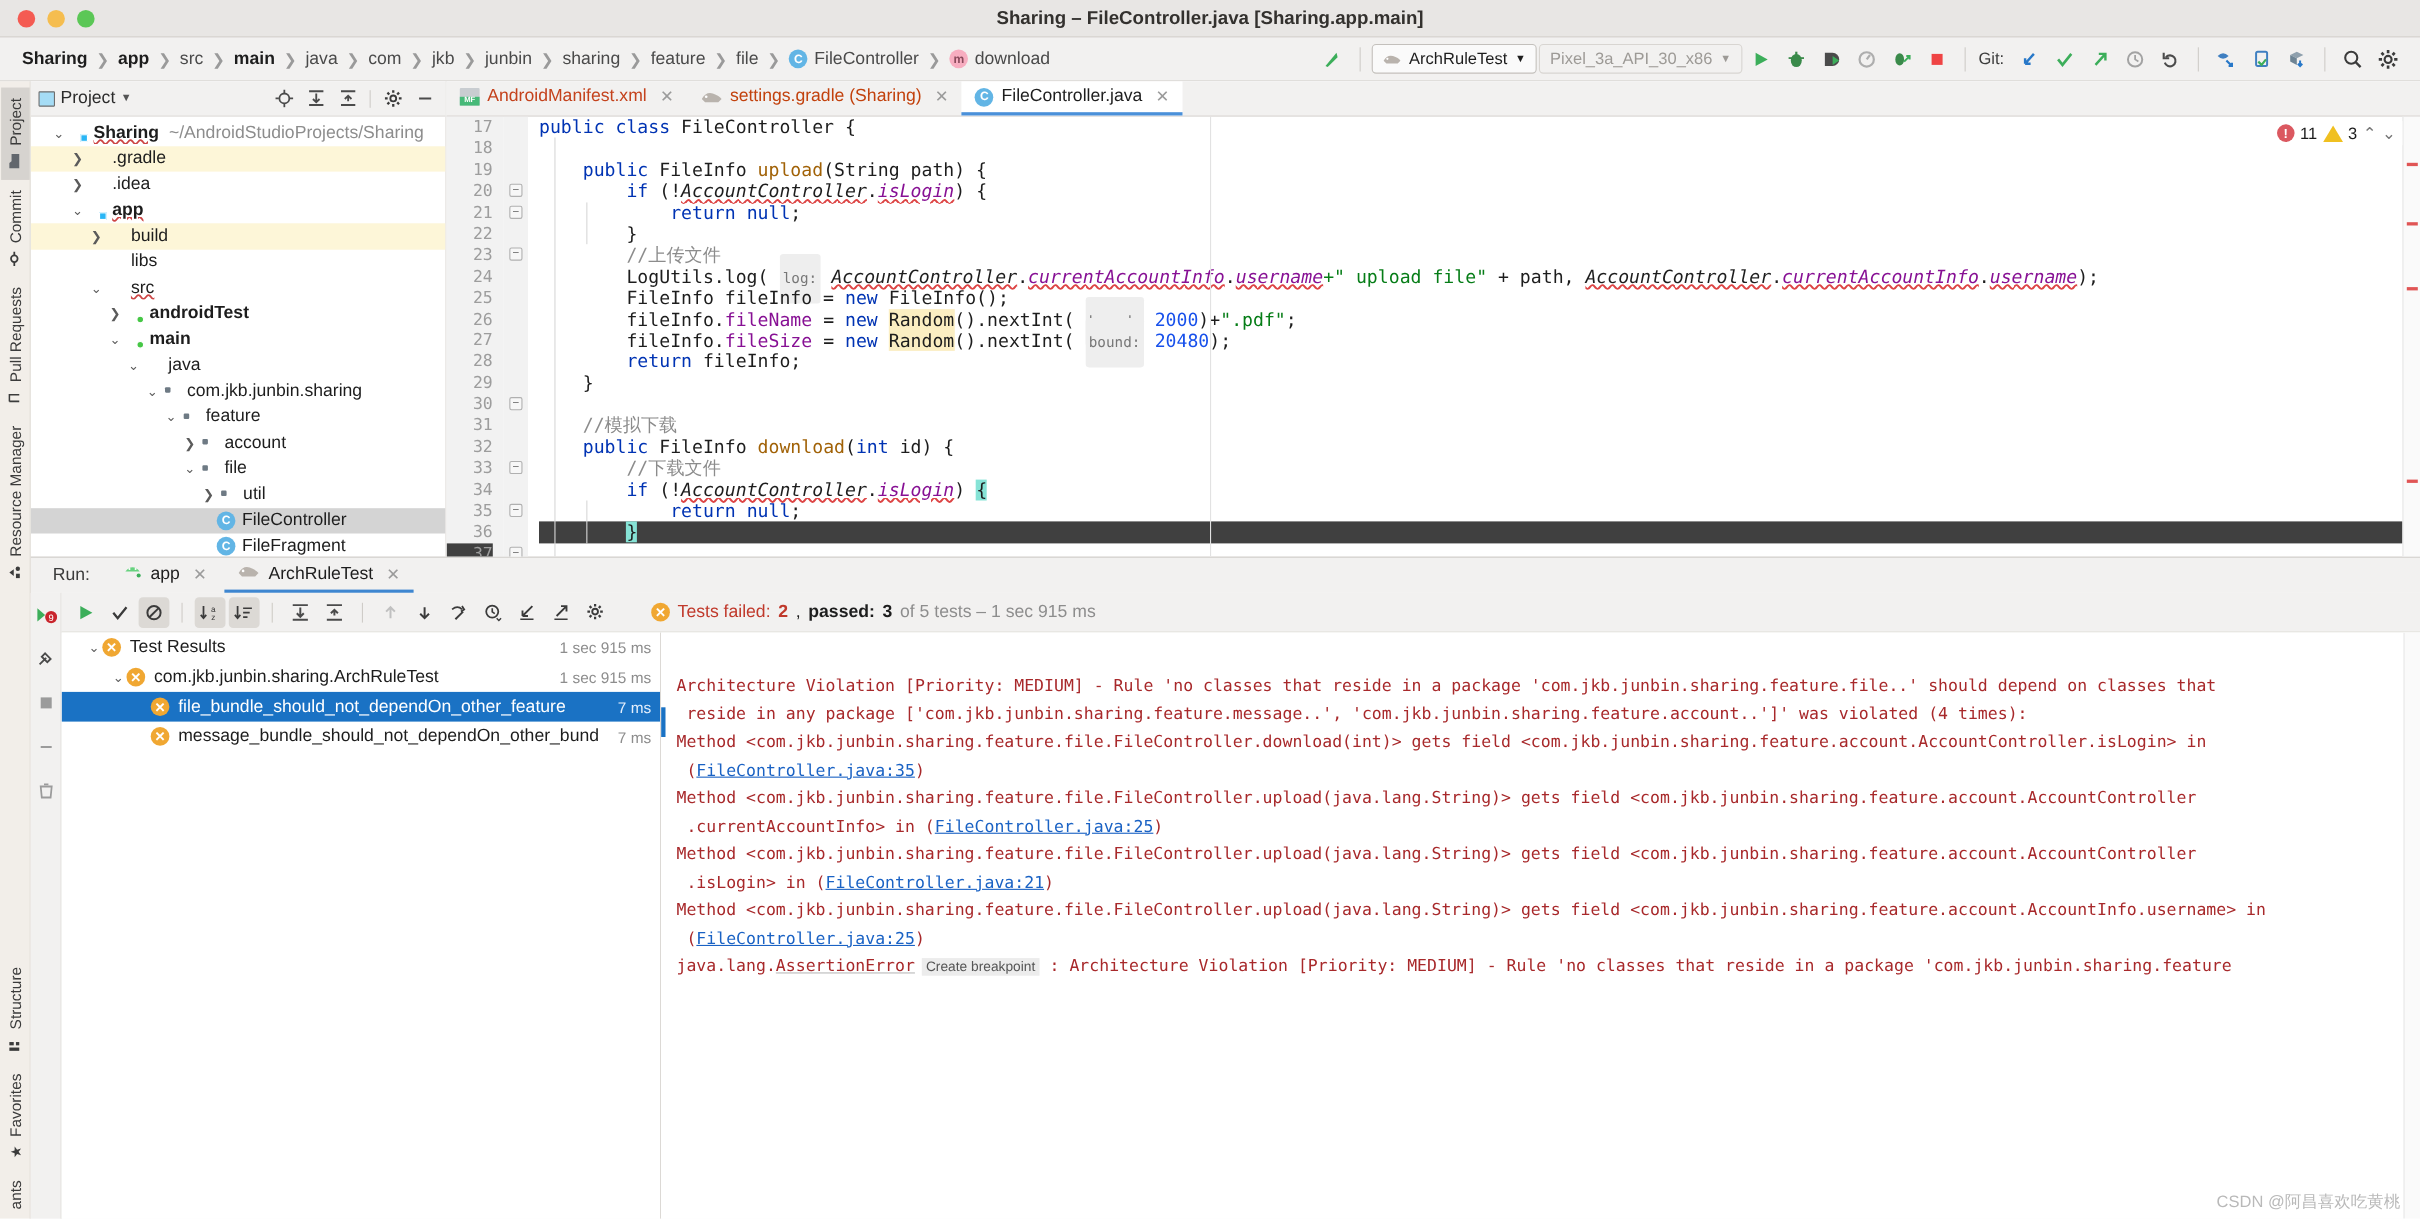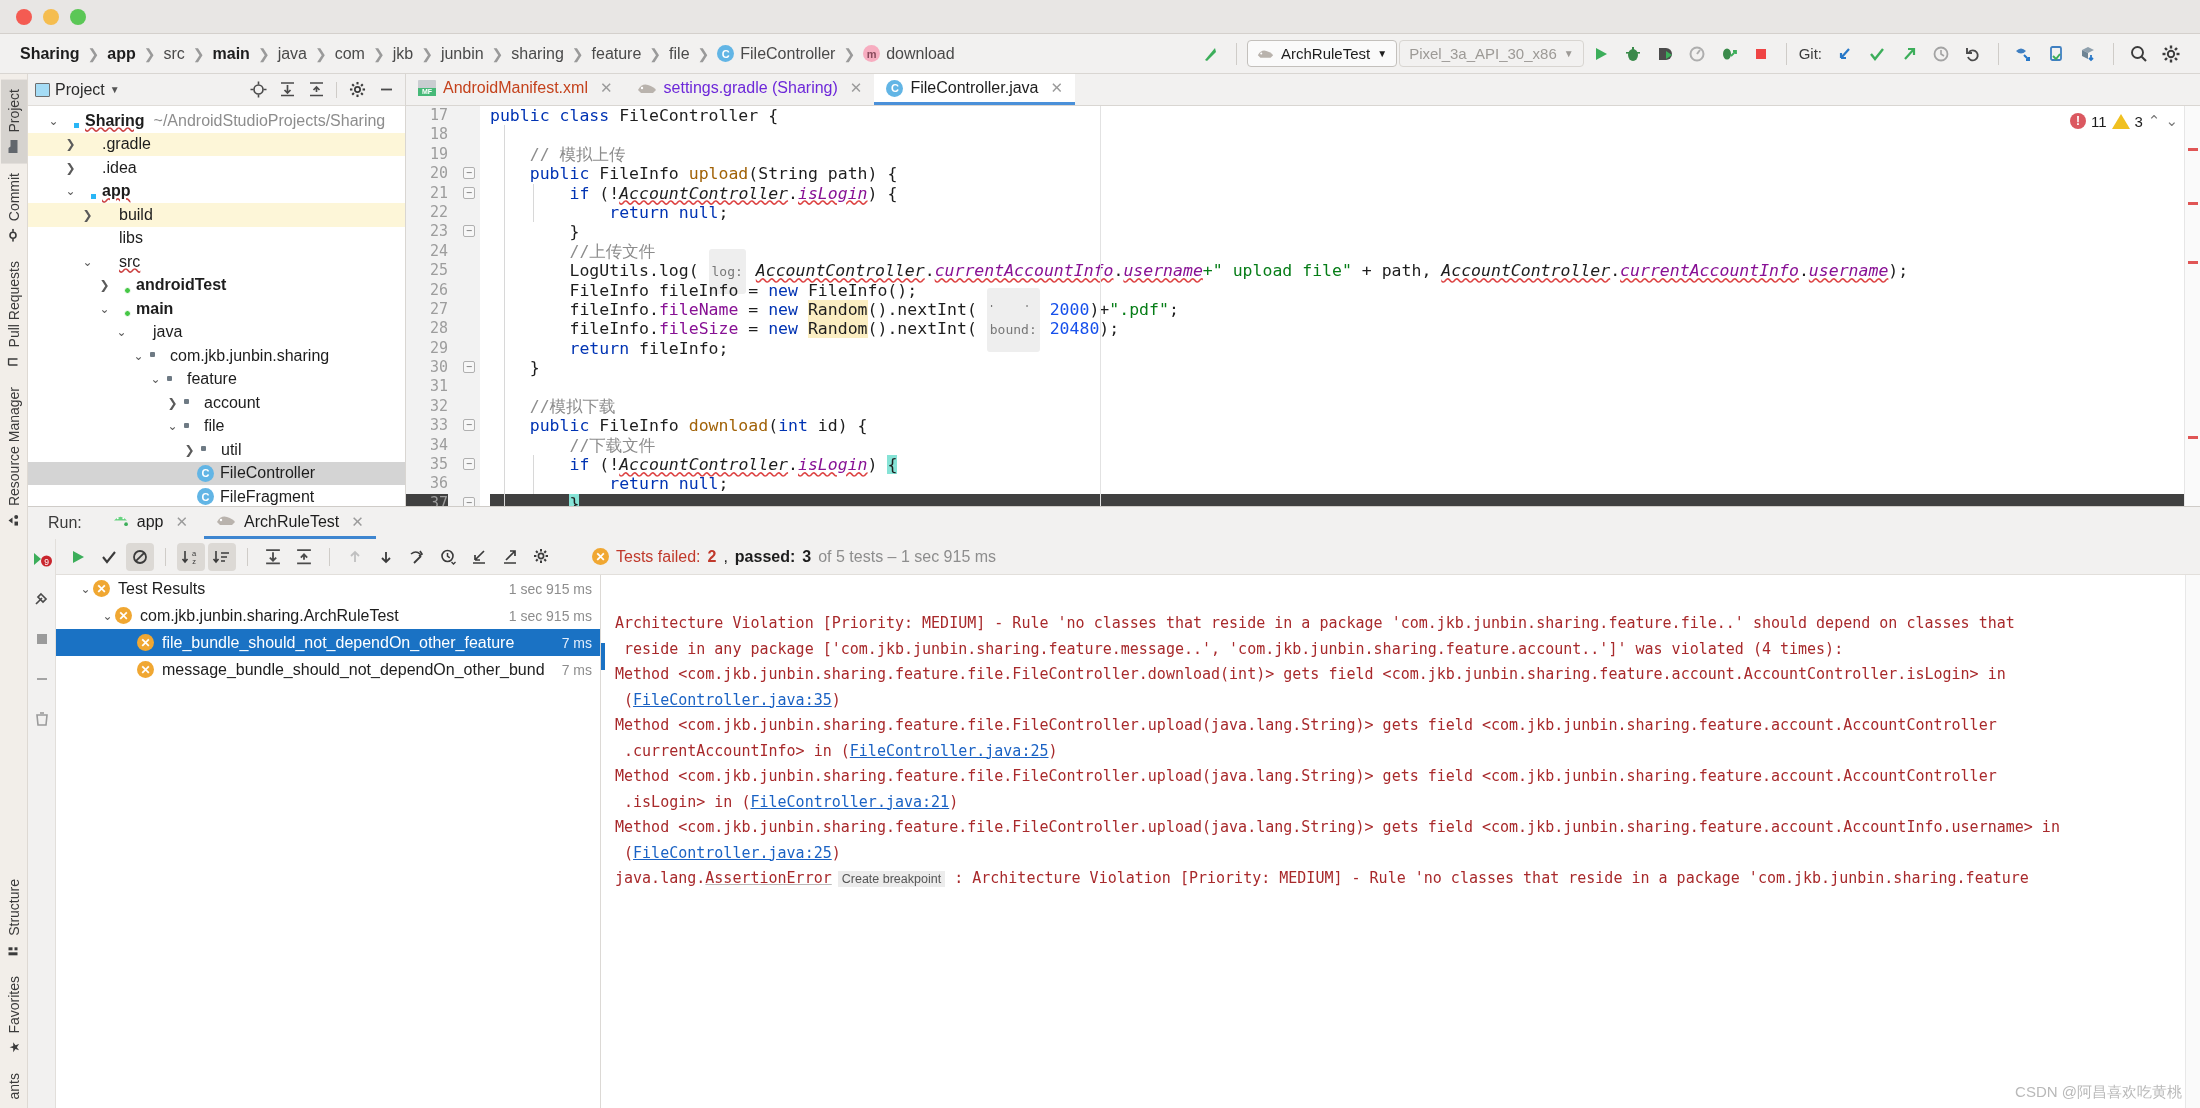--- a/index.html
+++ b/index.html
@@ -144,20 +144,21 @@
 </style>
 </head>
 <body>
 
 <div id="titlebar">
   <div class="traffic">
     <div class="tl red"></div>
     <div class="tl yel"></div>
     <div class="tl grn"></div>
   </div>
+  <div id="win-title">Sharing – FileController.java [Sharing.app.main]</div>
 </div>
 
 <div id="navrow">
   <div id="breadcrumb" class="crumb">
       <span style="display: inline-flex; align-items: center;">
         <span class="b" style="font-weight: bold; color: rgb(29, 29, 29);">Sharing</span>
       </span>
       <span class="crumbsep">❯</span>
       <span style="display: inline-flex; align-items: center;">
         <span class="b" style="font-weight: bold; color: rgb(29, 29, 29);">app</span>
@@ -545,21 +546,21 @@
               <span style="color: rgb(196, 66, 28);">AndroidManifest.xml</span>
               <span class="x">✕</span>
             </div>
             <div class="etab">
               <span style="display: inline-flex;">
                 <svg width="20" height="14" viewBox="0 0 20 14">
                   <path d="M1 9 q4-7 10-5 q6 2 8 5 l-3 3 h-12 z" fill="#b9b3ad"></path>
                   <circle cx="5" cy="7" r="1.2" fill="#fff"></circle>
                 </svg>
               </span>
-              <span style="color: #6d28d9;">settings.gradle (Sharing)</span>
+              <span style="color: #c2410c;">settings.gradle (Sharing)</span>
               <span class="x">✕</span>
             </div>
             <div class="etab active">
               <span style="display: inline-flex;">
                 <span style="width:17px;height:17px;border-radius:50%;background:#62b5e5;color:#fff;font-size:11px;display:flex;align-items:center;justify-content:center;font-weight:bold;">C</span>
               </span>
               <span style="color: rgb(29, 29, 29);">FileController.java</span>
               <span class="x">✕</span>
             </div>
           </div>
@@ -592,21 +593,20 @@
               <div class="foldmark" style="top: 80.6px;">−</div>
               <div class="foldmark" style="top: 119.4px;">−</div>
               <div class="foldmark" style="top: 255.2px;">−</div>
               <div class="foldmark" style="top: 313.4px;">−</div>
               <div class="foldmark" style="top: 352.2px;">−</div>
               <div class="foldmark" style="top: 391px;">−</div>
             </div>
           <div id="codetext">
               <div class="cl"><span class="kw">public</span> <span class="kw">class</span> FileController {</div>
               <div class="cl"></div>
-              <div class="cl">    <span class="cmt">// 模拟上传</span></div>
               <div class="cl">    <span class="kw">public</span> FileInfo <span class="mth">upload</span>(String path) {</div>
               <div class="cl">        <span class="kw">if</span> (!<span class="sq">AccountController</span>.<span class="fldi sq">isLogin</span>) {</div>
               <div class="cl">            <span class="kw">return</span> <span class="kw">null</span>;</div>
               <div class="cl">        }</div>
               <div class="cl">        <span class="cmt">//上传文件</span></div>
               <div class="cl">        LogUtils.log( <span class="hint">log:</span> <span class="sq">AccountController</span>.<span class="fldi sq">currentAccountInfo</span>.<span class="fld sq">username</span><span class="str">+" upload file"</span> + path, <span class="sq">AccountController</span>.<span class="fldi sq">currentAccountInfo</span>.<span class="fld sq">username</span>);</div>
               <div class="cl">        FileInfo fileInfo = <span class="kw">new</span> FileInfo();</div>
               <div class="cl">        fileInfo.<span class="fld">fileName</span> = <span class="kw">new</span> <span class="hlw">Random</span>().nextInt( <span class="hint">bound:</span> <span class="num">2000</span>)+<span class="str">".pdf"</span>;</div>
               <div class="cl">        fileInfo.<span class="fld">fileSize</span> = <span class="kw">new</span> <span class="hlw">Random</span>().nextInt( <span class="hint">bound:</span> <span class="num">20480</span>);</div>
               <div class="cl">        <span class="kw">return</span> fileInfo;</div>

